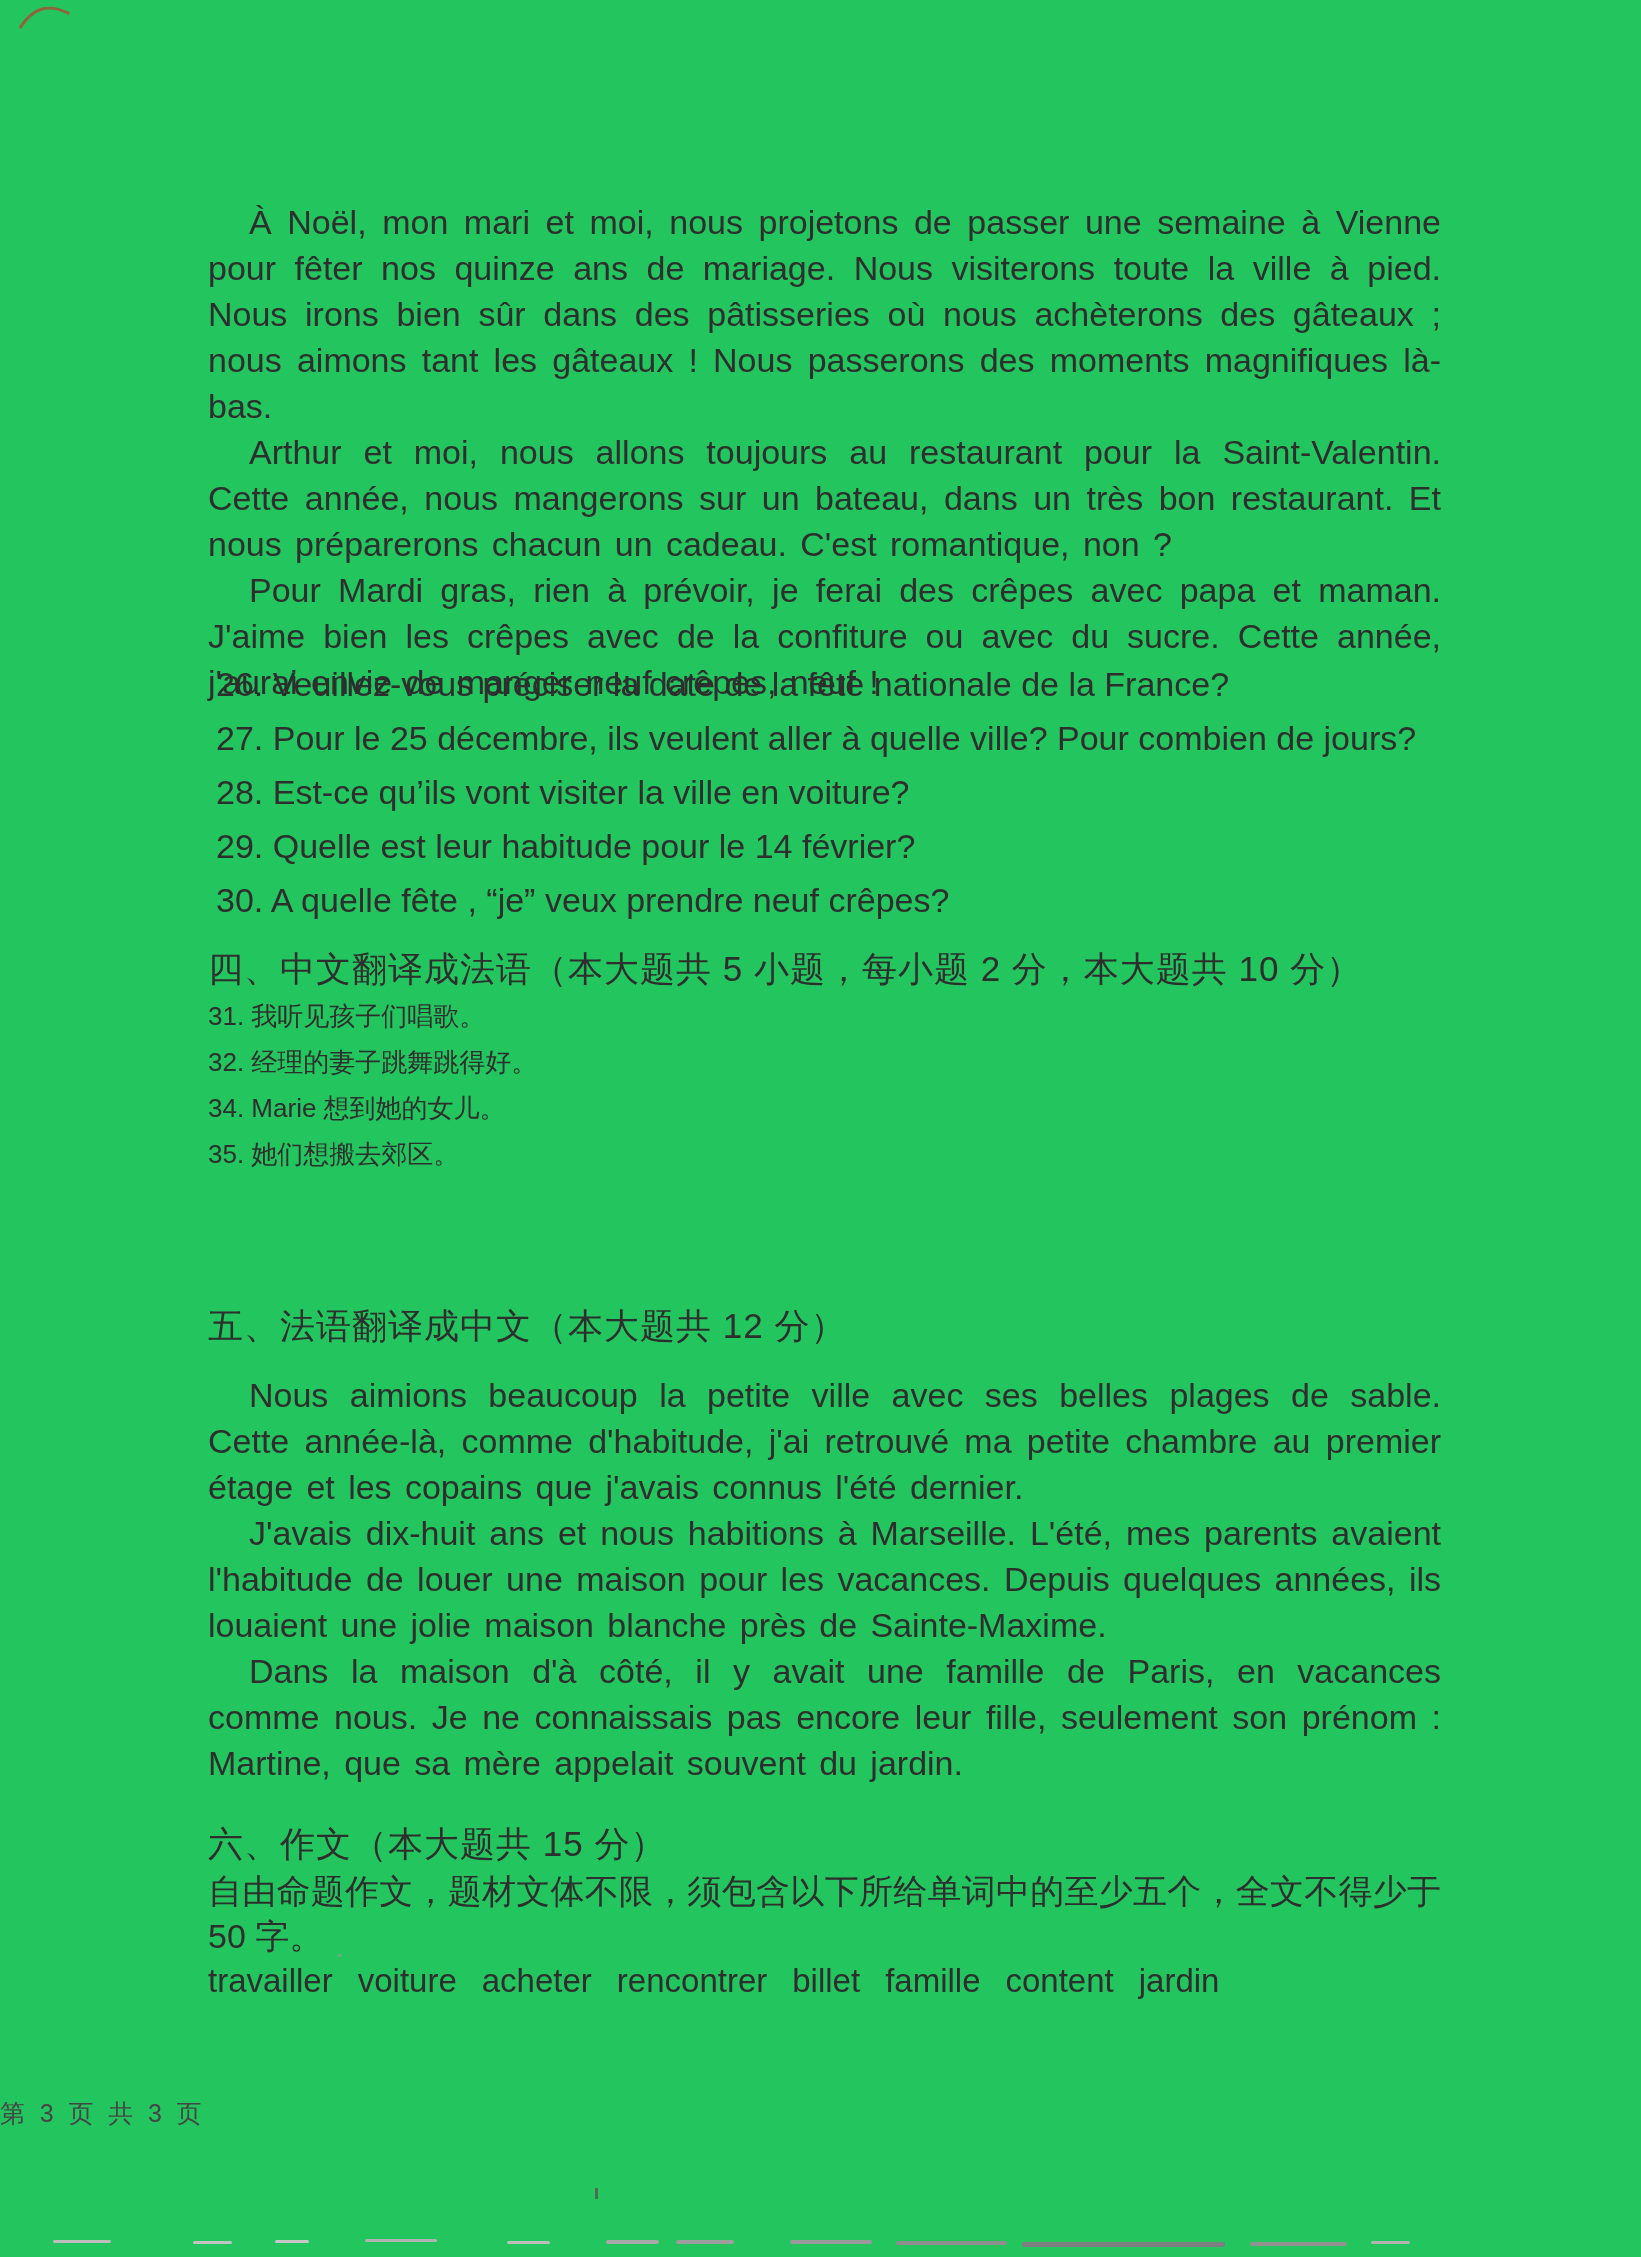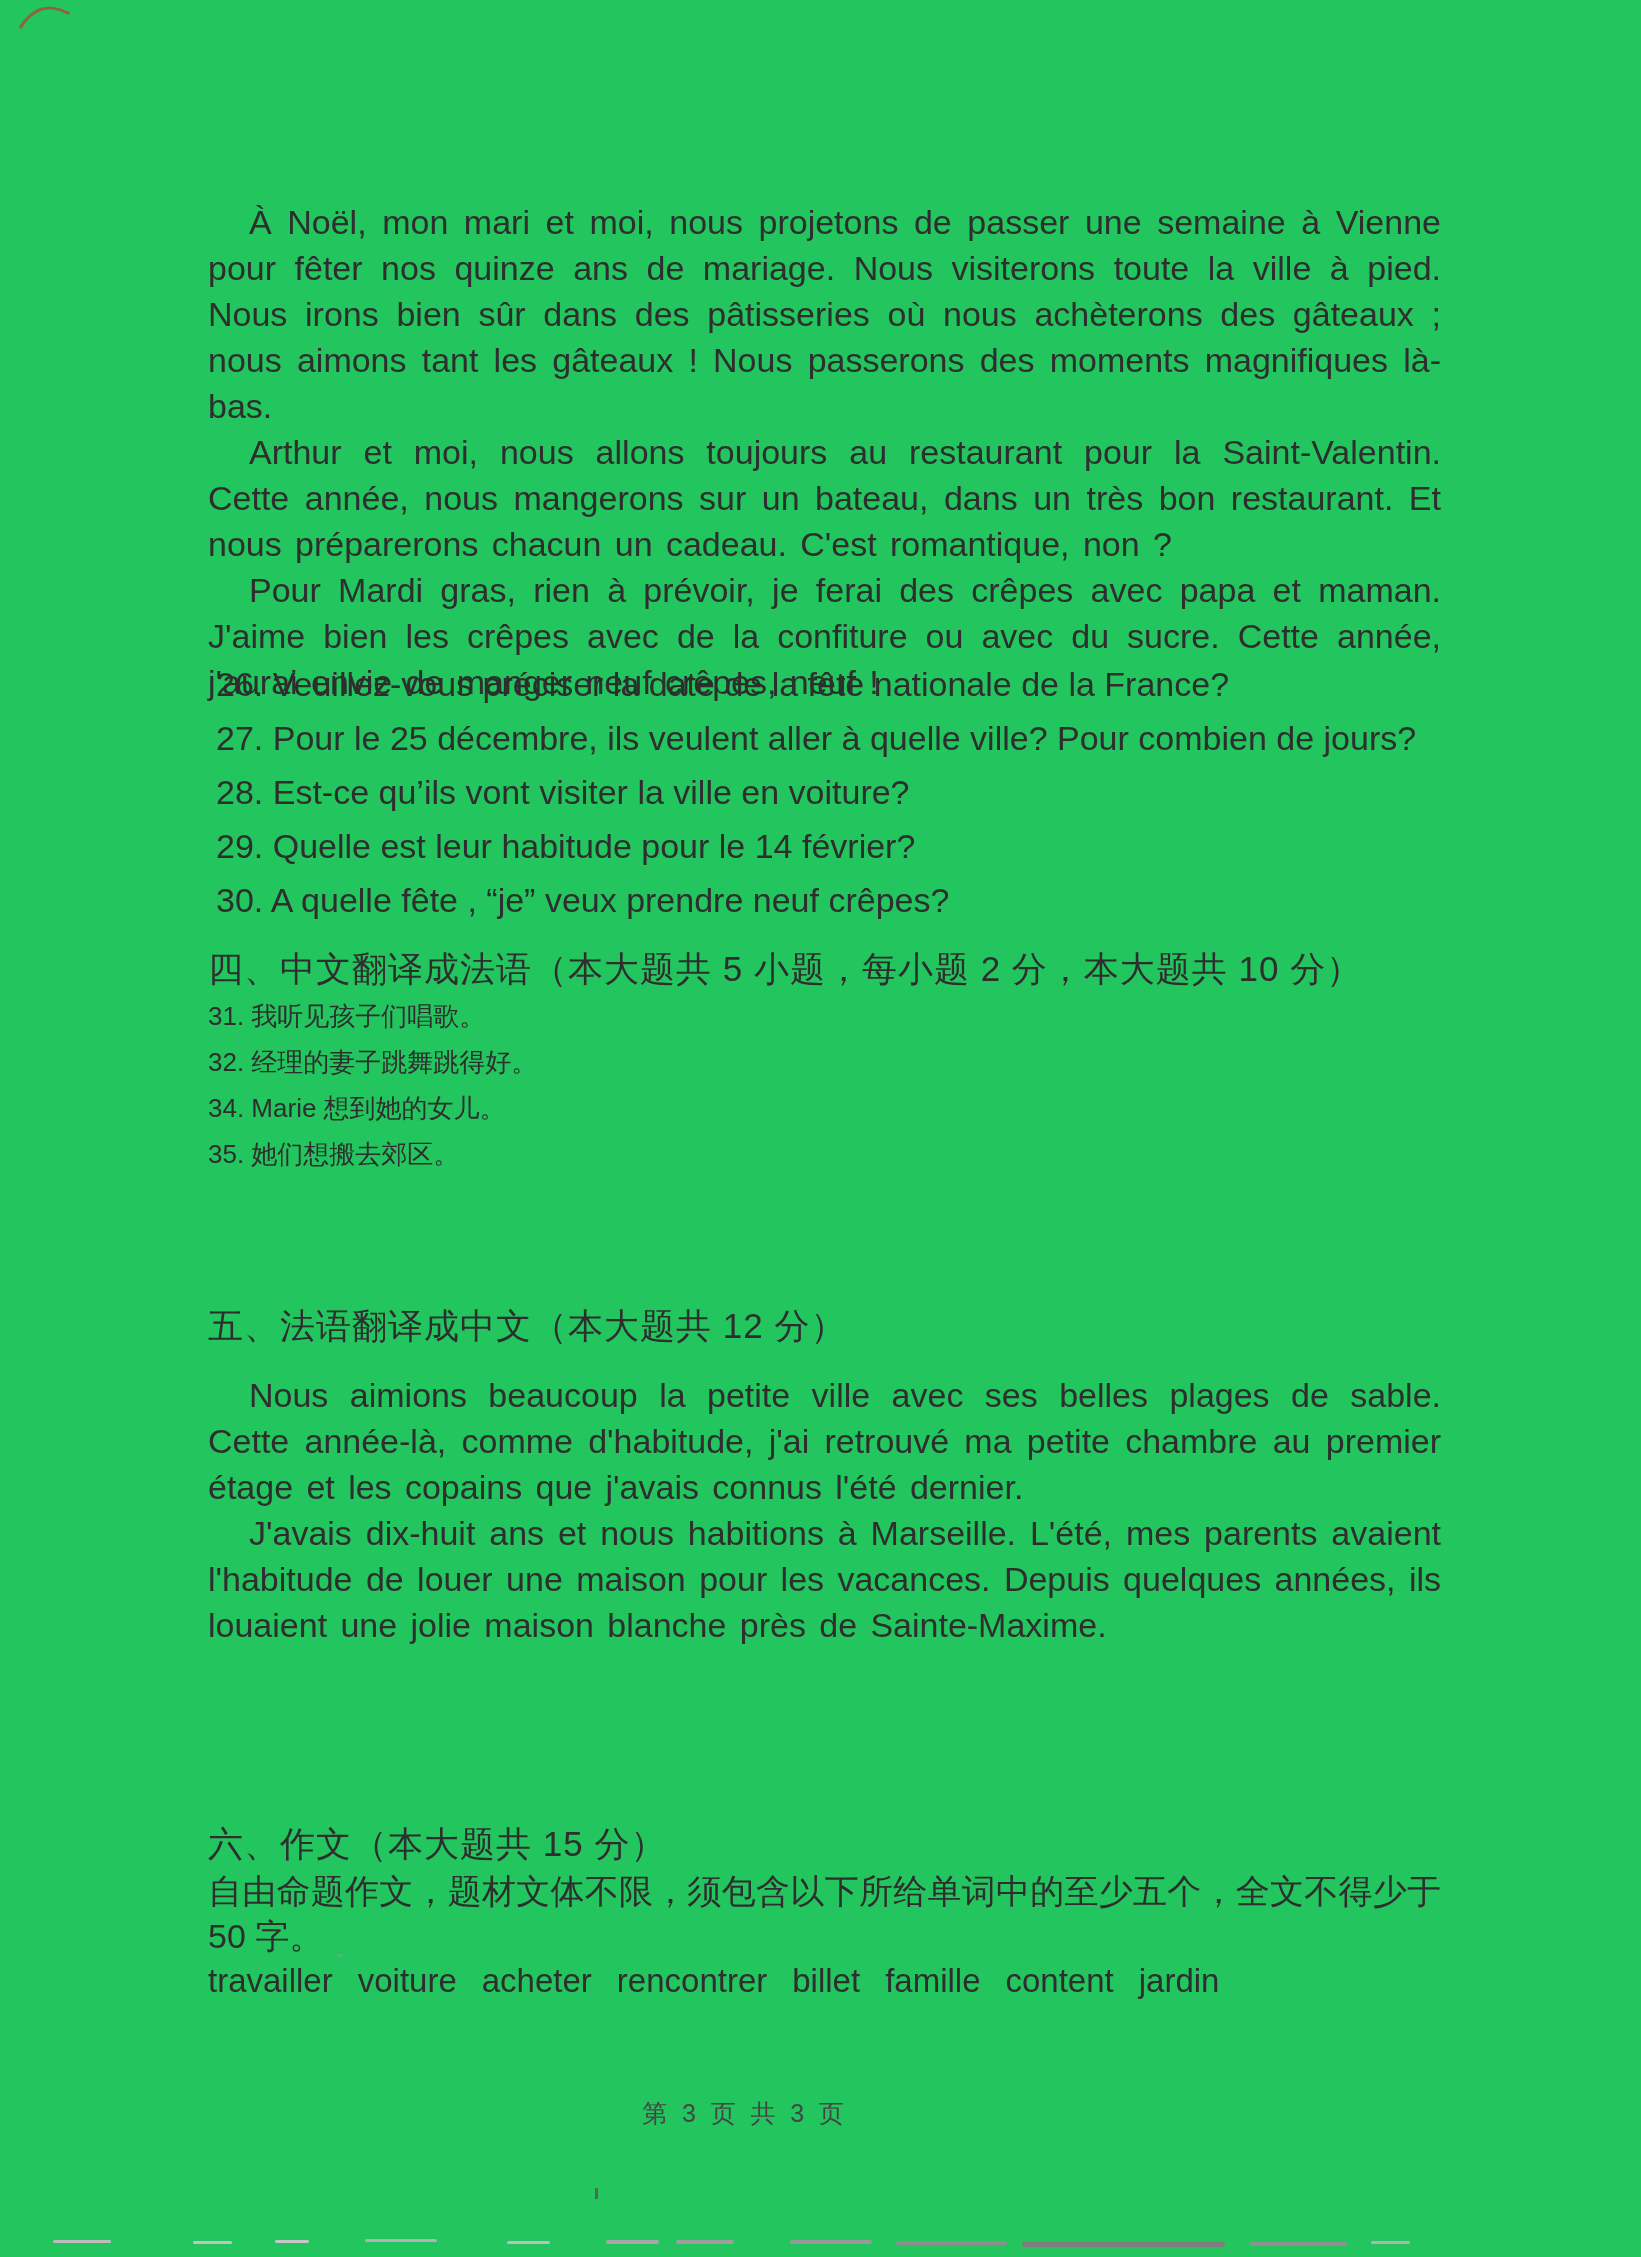--- a/index.html
+++ b/index.html
@@ -46,21 +46,20 @@
   .words {
     display: flex;
     gap: 25px;
     font-size: 33px;
     line-height: 42px;
   }
   .footer {
     position: absolute;
     left: 0;
     width: 1490px;
-    text-align: center;
     font-size: 25px;
     letter-spacing: 3.9px;
     color: #454545;
   }
   
   .red-mark { position: absolute; left: 17.4px; top: 1px; }
   .dash { position: absolute; border-radius: 1.9px; }
   .speck { position: absolute; background: #9a9a9a; }
 </style>
 </head>
@@ -91,20 +90,21 @@
     <p>31. 我听见孩子们唱歌。</p>
     <p>32. 经理的妻子跳舞跳得好。</p>
     <p>34. Marie 想到她的女儿。</p>
     <p>35. 她们想搬去郊区。</p>
   </div>
 
   <div class="block sec-title" style="top:1303px">五、法语翻译成中文（本大题共 12 分）</div>
   <div class="block passage" style="top:1372px">
     <p>Nous aimions beaucoup la petite ville avec ses belles plages de sable. Cette année-là, comme d'habitude, j'ai retrouvé ma petite chambre au premier étage et les copains que j'avais connus l'été dernier.</p>
     <p>J'avais dix-huit ans et nous habitions à Marseille. L'été, mes parents avaient l'habitude de louer une maison pour les vacances. Depuis quelques années, ils louaient une jolie maison blanche près de Sainte-Maxime.</p>
+    <p>Dans la maison d'à côté, il y avait une famille de Paris, en vacances comme nous. Je ne connaissais pas encore leur fille, seulement son prénom : Martine, que sa mère appelait souvent du jardin.</p>
   </div>
 
   <div class="block sec-title" style="top:1821px">六、作文（本大题共 15 分）</div>
   <div class="block instructions" style="top:1869px">自由命题作文，题材文体不限，须包含以下所给单词中的至少五个，全文不得少于 50 字。</div>
   <div class="block words" style="top:1960px">
     <span>travailler</span>
     <span>voiture</span>
     <span>acheter</span>
     <span>rencontrer</span>
     <span>billet</span>

